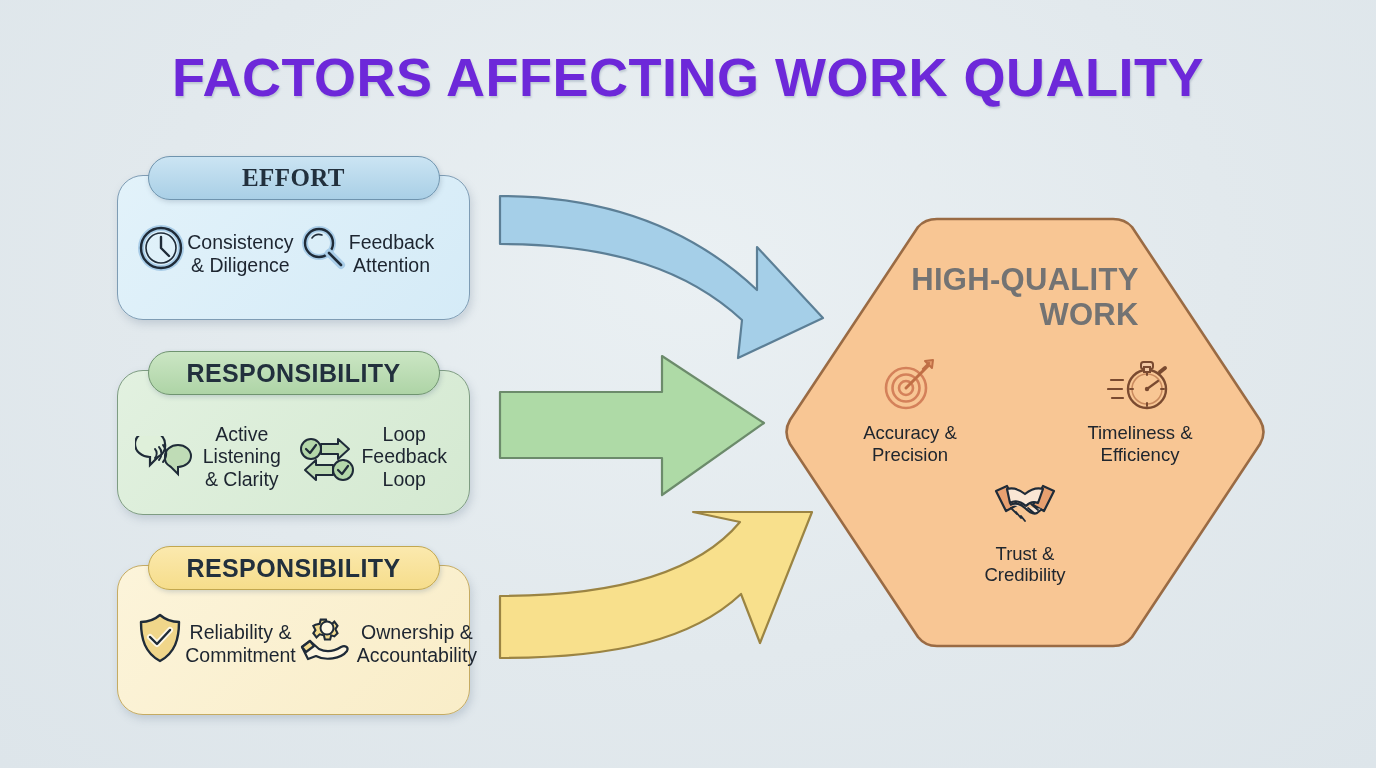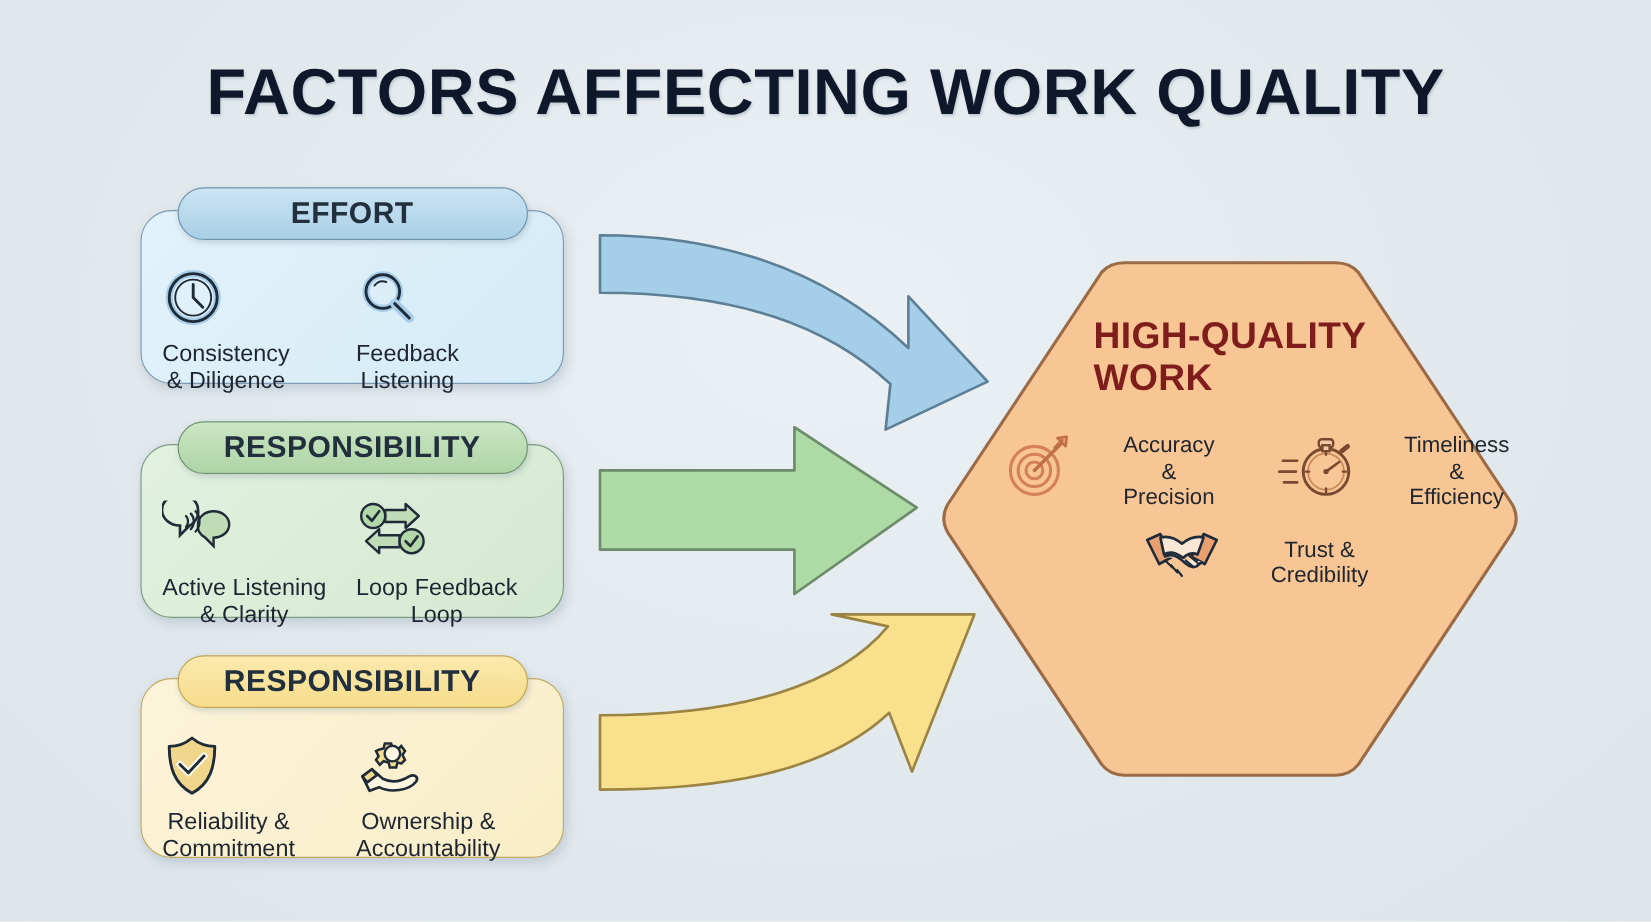--- a/index.html
+++ b/index.html
@@ -14,21 +14,21 @@
   }
 
   
   .title {
     position: absolute;
     top: 46px; left: 0; width: 100%;
     text-align: center;
     font-size: 54px;
     font-weight: 700;
     letter-spacing: 0.5px;
-    color: #0f172a;
+    color: #6d28d9;
     text-shadow: 1px 2px 2px rgba(120,140,160,0.35);
   }
 
   
   .card {
     position: absolute;
     left: 117px;
     width: 353px;
     border-radius: 26px;
     border: 1.6px solid;
@@ -53,36 +53,36 @@
     justify-content: center;
     font-size: 25px;
     font-weight: 700;
     color: #22303d;
     letter-spacing: 0.4px;
     box-shadow: 1px 2px 5px rgba(110,130,150,0.3);
   }
   .item {
     width: 48%;
     display: flex;
-    flex-direction: column;
-    align-items: flex-start;
+    flex-direction: row;
+    align-items: flex-end;
   }
   .item-icon { height: 56px; display: flex; align-items: center; justify-content: center; }
   .item-label {
     margin-top: 8px;
     text-align: center;
     font-size: 19.5px;
     line-height: 1.15;
     color: #1d2530;
   }
 
   
   .card.effort { top: 175px; height: 145px;
     background: linear-gradient(135deg, #e2f2fa 0%, #d5ebf7 100%); border-color: #7e9cb4; }
-  .card.effort .pill { background: linear-gradient(180deg,#cbe4f3 0%, #a9cfe6 100%); border-color: #6f94ae; }
+  .card.effort .pill { background: linear-gradient(180deg,#cbe4f3 0%, #a9cfe6 100%); border-color: #6f94ae; font-family: Liberation Serif, serif; }
 
   .card.comm { top: 370px; height: 145px;
     background: linear-gradient(135deg, #e2f1e0 0%, #d4e9d1 100%); border-color: #7e9c82; }
   .card.comm .pill { background: linear-gradient(180deg,#cbe6c4 0%, #aed4a6 100%); border-color: #6f9470; }
 
   .card.resp { top: 565px; height: 150px;
     background: linear-gradient(135deg, #fcf4da 0%, #f9edc8 100%); border-color: #c5ab62; }
   .card.resp .pill { background: linear-gradient(180deg,#fbe9ae 0%, #f6dd8b 100%); border-color: #c2a74f; }
 
   
@@ -93,34 +93,34 @@
   .hex-content {
     position: absolute;
     left: 0; top: 0;
     width: 500px; height: 435px;
     display: flex;
     flex-direction: column;
     align-items: center;
   }
   .hex-title {
     margin-top: 48px;
-    text-align: left;
+    text-align: right;
     font-size: 31px;
     font-weight: 700;
-    color: #7f1d1d;
+    color: #737373;
     line-height: 1.12;
     letter-spacing: 0.3px;
   }
   .hex-row {
     display: flex;
     justify-content: center;
     gap: 80px;
     margin-top: 22px;
   }
-  .hex-item { display: flex; flex-direction: row; align-items: center; width: 150px; gap: 39px; }
+  .hex-item { display: flex; flex-direction: column; align-items: center; width: 150px; }
   .hex-item .ic { height: 62px; display: flex; align-items: center; justify-content: center; }
   .hex-item .lbl {
     margin-top: 6px; text-align: center;
     font-size: 18.5px; line-height: 1.15; color: #20262e;
   }
   .hex-row.single { margin-top: 10px; align-items: flex-end; }
 </style>
 </head>
 <body>
 
@@ -157,21 +157,21 @@
       <div class="item-icon">
         <svg width="52" height="52" viewBox="0 0 52 52">
           <circle cx="22" cy="21" r="14" fill="none" stroke="#a9cde8" stroke-width="6"></circle>
           <circle cx="22" cy="21" r="14" fill="none" stroke="#1f2b38" stroke-width="2.4"></circle>
           <path d="M15,16 a9,9 0 0 1 10,-3" fill="none" stroke="#1f2b38" stroke-width="1.6" stroke-linecap="round"></path>
           <path d="M32,31 L44,43" stroke="#a9cde8" stroke-width="8" stroke-linecap="round"></path>
           <path d="M32,31 L44,43" stroke="#1f2b38" stroke-width="2.6" stroke-linecap="round"></path>
         </svg>
       </div>
       <div class="item-label">
-        <span>Feedback</span><br><span>Listening</span>
+        <span>Feedback</span><br><span>Attention</span>
       </div>
     </div>
   </div>
 </div>
 
 <div class="card comm">
   <div class="pill">RESPONSIBILITY</div>
   <div class="card-body">
     <div class="item">
       <div class="item-icon">

